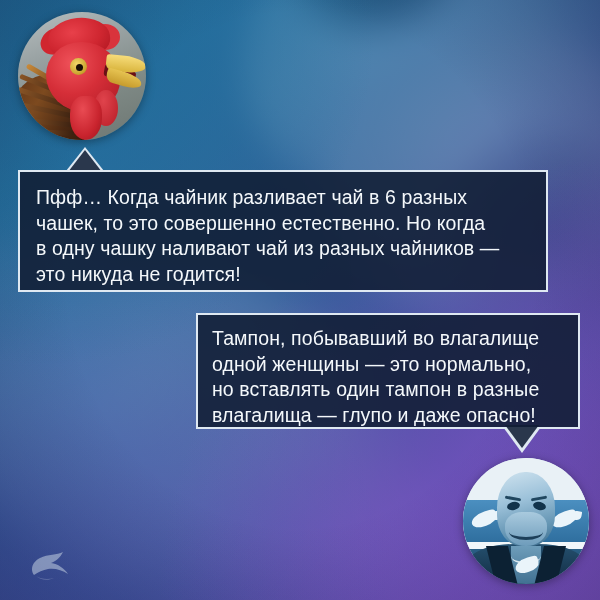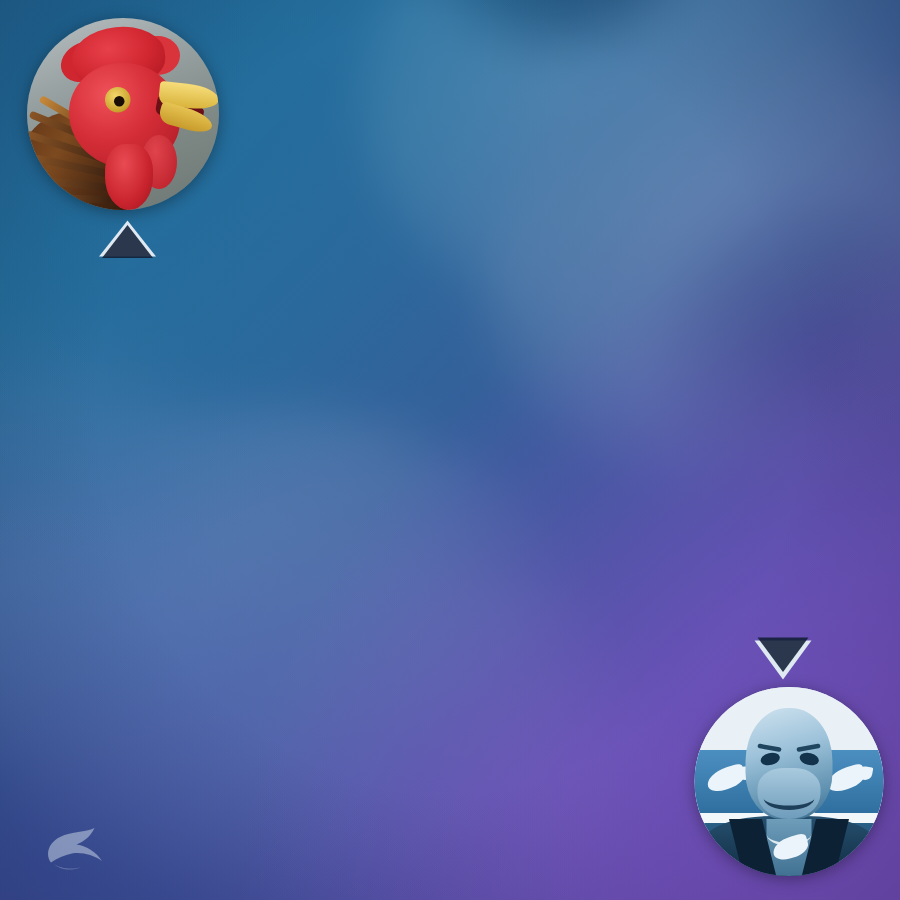--- a/index.html
+++ b/index.html
@@ -266,21 +266,33 @@
       <div class="d-el d-brow d-browL"></div>
       <div class="d-el d-brow d-browR"></div>
       <div class="d-el d-eyeL"></div>
       <div class="d-el d-eyeR"></div>
       <div class="d-el d-smile"></div>
     </div>
   </div>
 
   <div class="tail tail-up-out"></div>
   <div class="tail tail-up-fill"></div>
-
+  <div class="bubble bubble-1">
+    <p>Пфф… Когда чайник разливает чай в 6 разных
+чашек, то это совершенно естественно. Но когда
+в одну чашку наливают чай из разных чайников —
+это никуда не годится!</p>
+  </div>
+
+  <div class="bubble bubble-2">
+    <p>Тампон, побывавший во влагалище
+одной женщины — это нормально,
+но вставлять один тампон в разные
+влагалища — глупо и даже опасно!</p>
+  </div>
   <div class="tail tail-dn-out"></div>
   <div class="tail tail-dn-fill"></div>
 
   <svg class="watermark" viewBox="0 0 54 34">
     <path d="M10 27 C6 22 8 14 16 10 C24 6 33 7 39 4 C36 10 32 13 27 15 C34 16 40 20 44 26 C38 22 31 20 24 21 C19 22 14 24 10 27 Z" fill="#dbe6ef" opacity="0.85"></path>
     <path d="M12 28 C16 31 24 32 30 30 C24 33 16 32 12 28 Z" fill="#dbe6ef" opacity="0.5"></path>
   </svg>
 
 </div>
 

